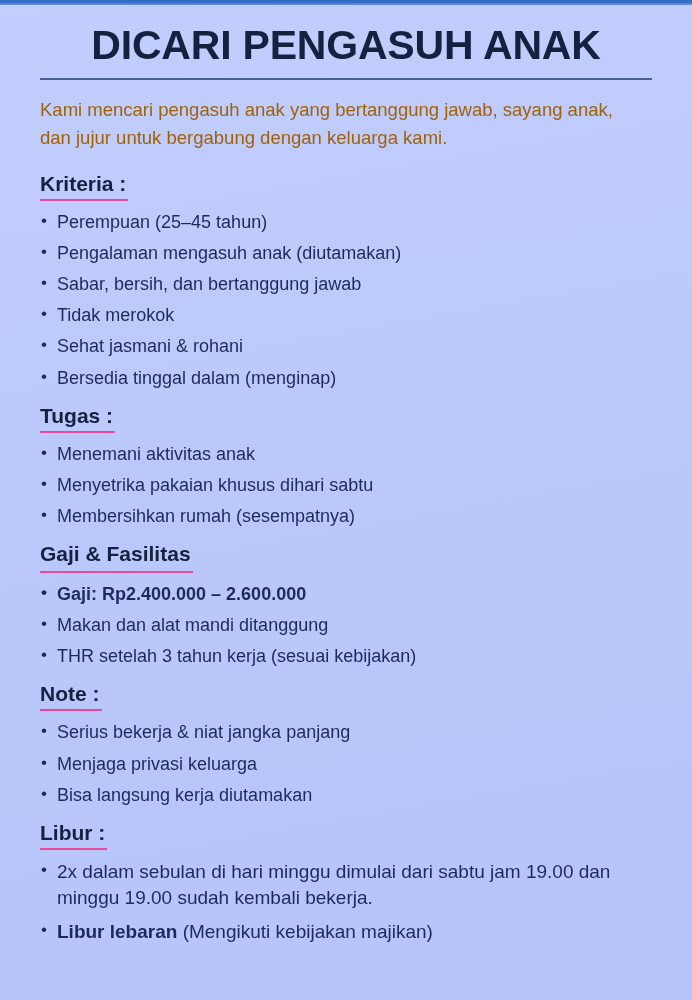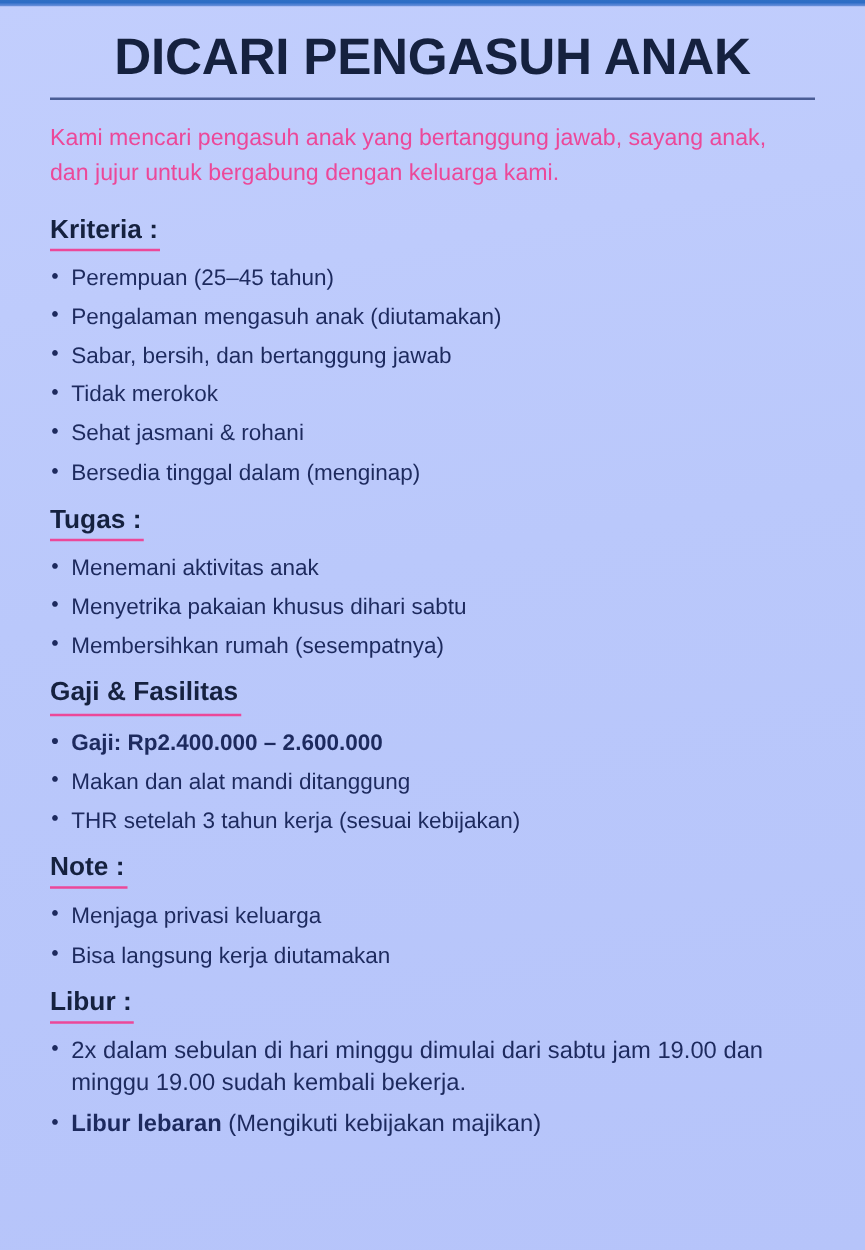--- a/index.html
+++ b/index.html
@@ -51,21 +51,21 @@
     height: 2px;
     background: #4a5d96;
     margin-top: 12px;
     width: 612px;
   }
 
   
   .intro {
     font-size: 18.5px;
     line-height: 1.5;
-    color: #ec4899;
+    color: #a16207;
     margin-top: 16px;
     max-width: 608px;
   }
 
   
   .section { margin-top: 13px; }
 
   .section-heading {
     display: inline-block;
     font-size: 21px;
@@ -140,20 +140,21 @@
           <li>Menemani aktivitas anak</li>
           <li>Menyetrika pakaian khusus dihari sabtu</li>
           <li>Membersihkan rumah (sesempatnya)</li>
         </ul></div>
       <div class="section gaji"><div class="section-heading">Gaji &amp; Fasilitas</div><ul class="bullets">
           <li class="bold">Gaji: Rp2.400.000 – 2.600.000</li>
           <li>Makan dan alat mandi ditanggung</li>
           <li>THR setelah 3 tahun kerja (sesuai kebijakan)</li>
         </ul></div>
       <div class="section note"><div class="section-heading">Note :</div><ul class="bullets">
+          <li>Serius bekerja &amp; niat jangka panjang</li>
           <li>Menjaga privasi keluarga</li>
           <li>Bisa langsung kerja diutamakan</li>
         </ul></div>
       <div class="section libur"><div class="section-heading">Libur :</div><ul class="bullets">
           <li>2x dalam sebulan di hari minggu dimulai dari sabtu jam 19.00 dan minggu 19.00 sudah kembali bekerja.</li>
           <li><span class="lead-bold">Libur lebaran</span><span> (Mengikuti kebijakan majikan)</span></li>
         </ul></div>
     </div>
 
 </div>

